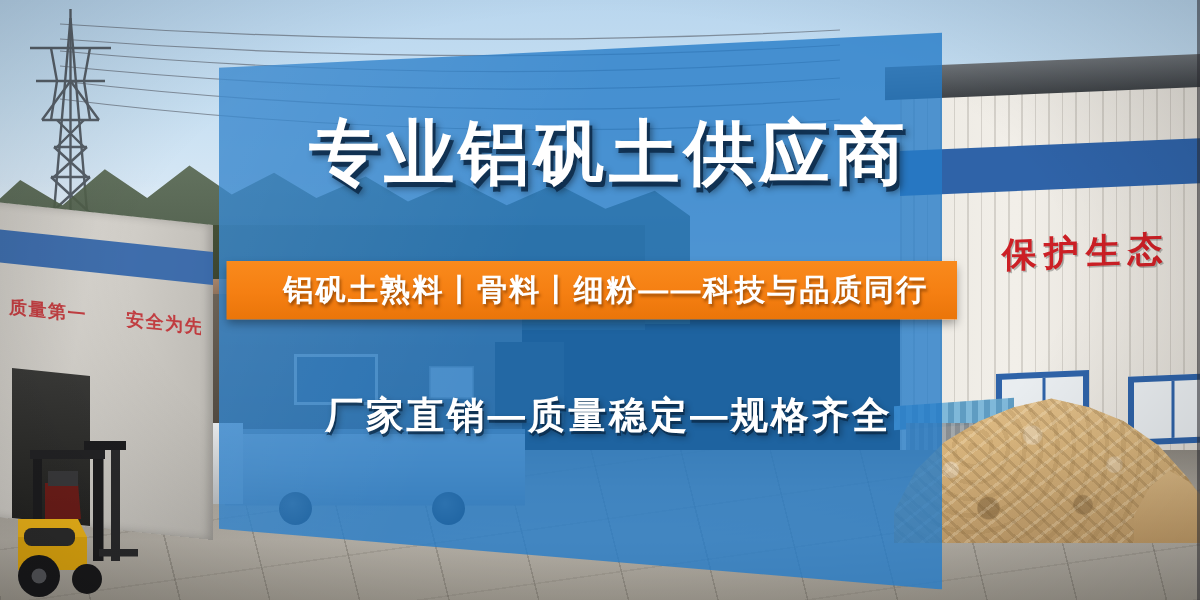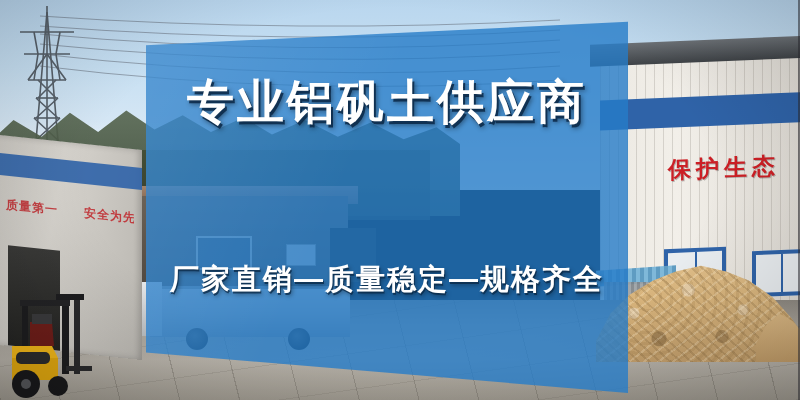--- a/index.html
+++ b/index.html
@@ -329,21 +329,21 @@
     background: linear-gradient(115deg, rgba(255,255,255,.10) 0%, rgba(255,255,255,0) 42%);
     pointer-events: none;
   }
 
   
   .content {
     position: absolute;
     inset: 0;
     pointer-events: none;
   }
-  .content > * { pointer-events: auto; }
+  .content > * { pointer-events: auto; padding-left: 19px; }
 
   .headline {
     position: absolute;
     left: 146px; top: 78px;
     width: 482px;
     text-align: center;
     color: #ffffff;
     font-size: 47px;
     font-weight: bold;
     letter-spacing: 3px;
@@ -372,21 +372,21 @@
     white-space: nowrap;
     text-shadow: 1px 2px 2px rgba(120, 55, 0, .65);
   }
 
   .subline {
     position: absolute;
     left: 146px;
     width: 482px;
     text-align: center;
     color: #ffffff;
-    font-size: 29px;
+    font-size: 25px;
     font-weight: bold;
     letter-spacing: 2px;
     white-space: nowrap;
     text-shadow:
       1px 2px 0 rgba(10, 40, 70, .75),
       2px 3px 4px rgba(0, 0, 0, .38);
   }
   .subline-1 { top: 260px; }
   .subline-2 { top: 305px; }
 
@@ -512,19 +512,22 @@
   </div>
 
   <div class="blue-panel">
     <div class="blue-panel-sheen"></div>
   </div>
 
   <div class="content">
 
     <div class="headline">专业铝矾土供应商</div>
 
+    <div class="orange-bar">
+      <span class="orange-bar-text">铝矾土熟料丨骨料丨细粉——科技与品质同行</span>
+    </div>
 
     <div class="subline subline-1">厂家直销—质量稳定—规格齐全</div>
 
   </div>
 
   <div class="edge-right"></div>
 </div>
 
 </body></html>

